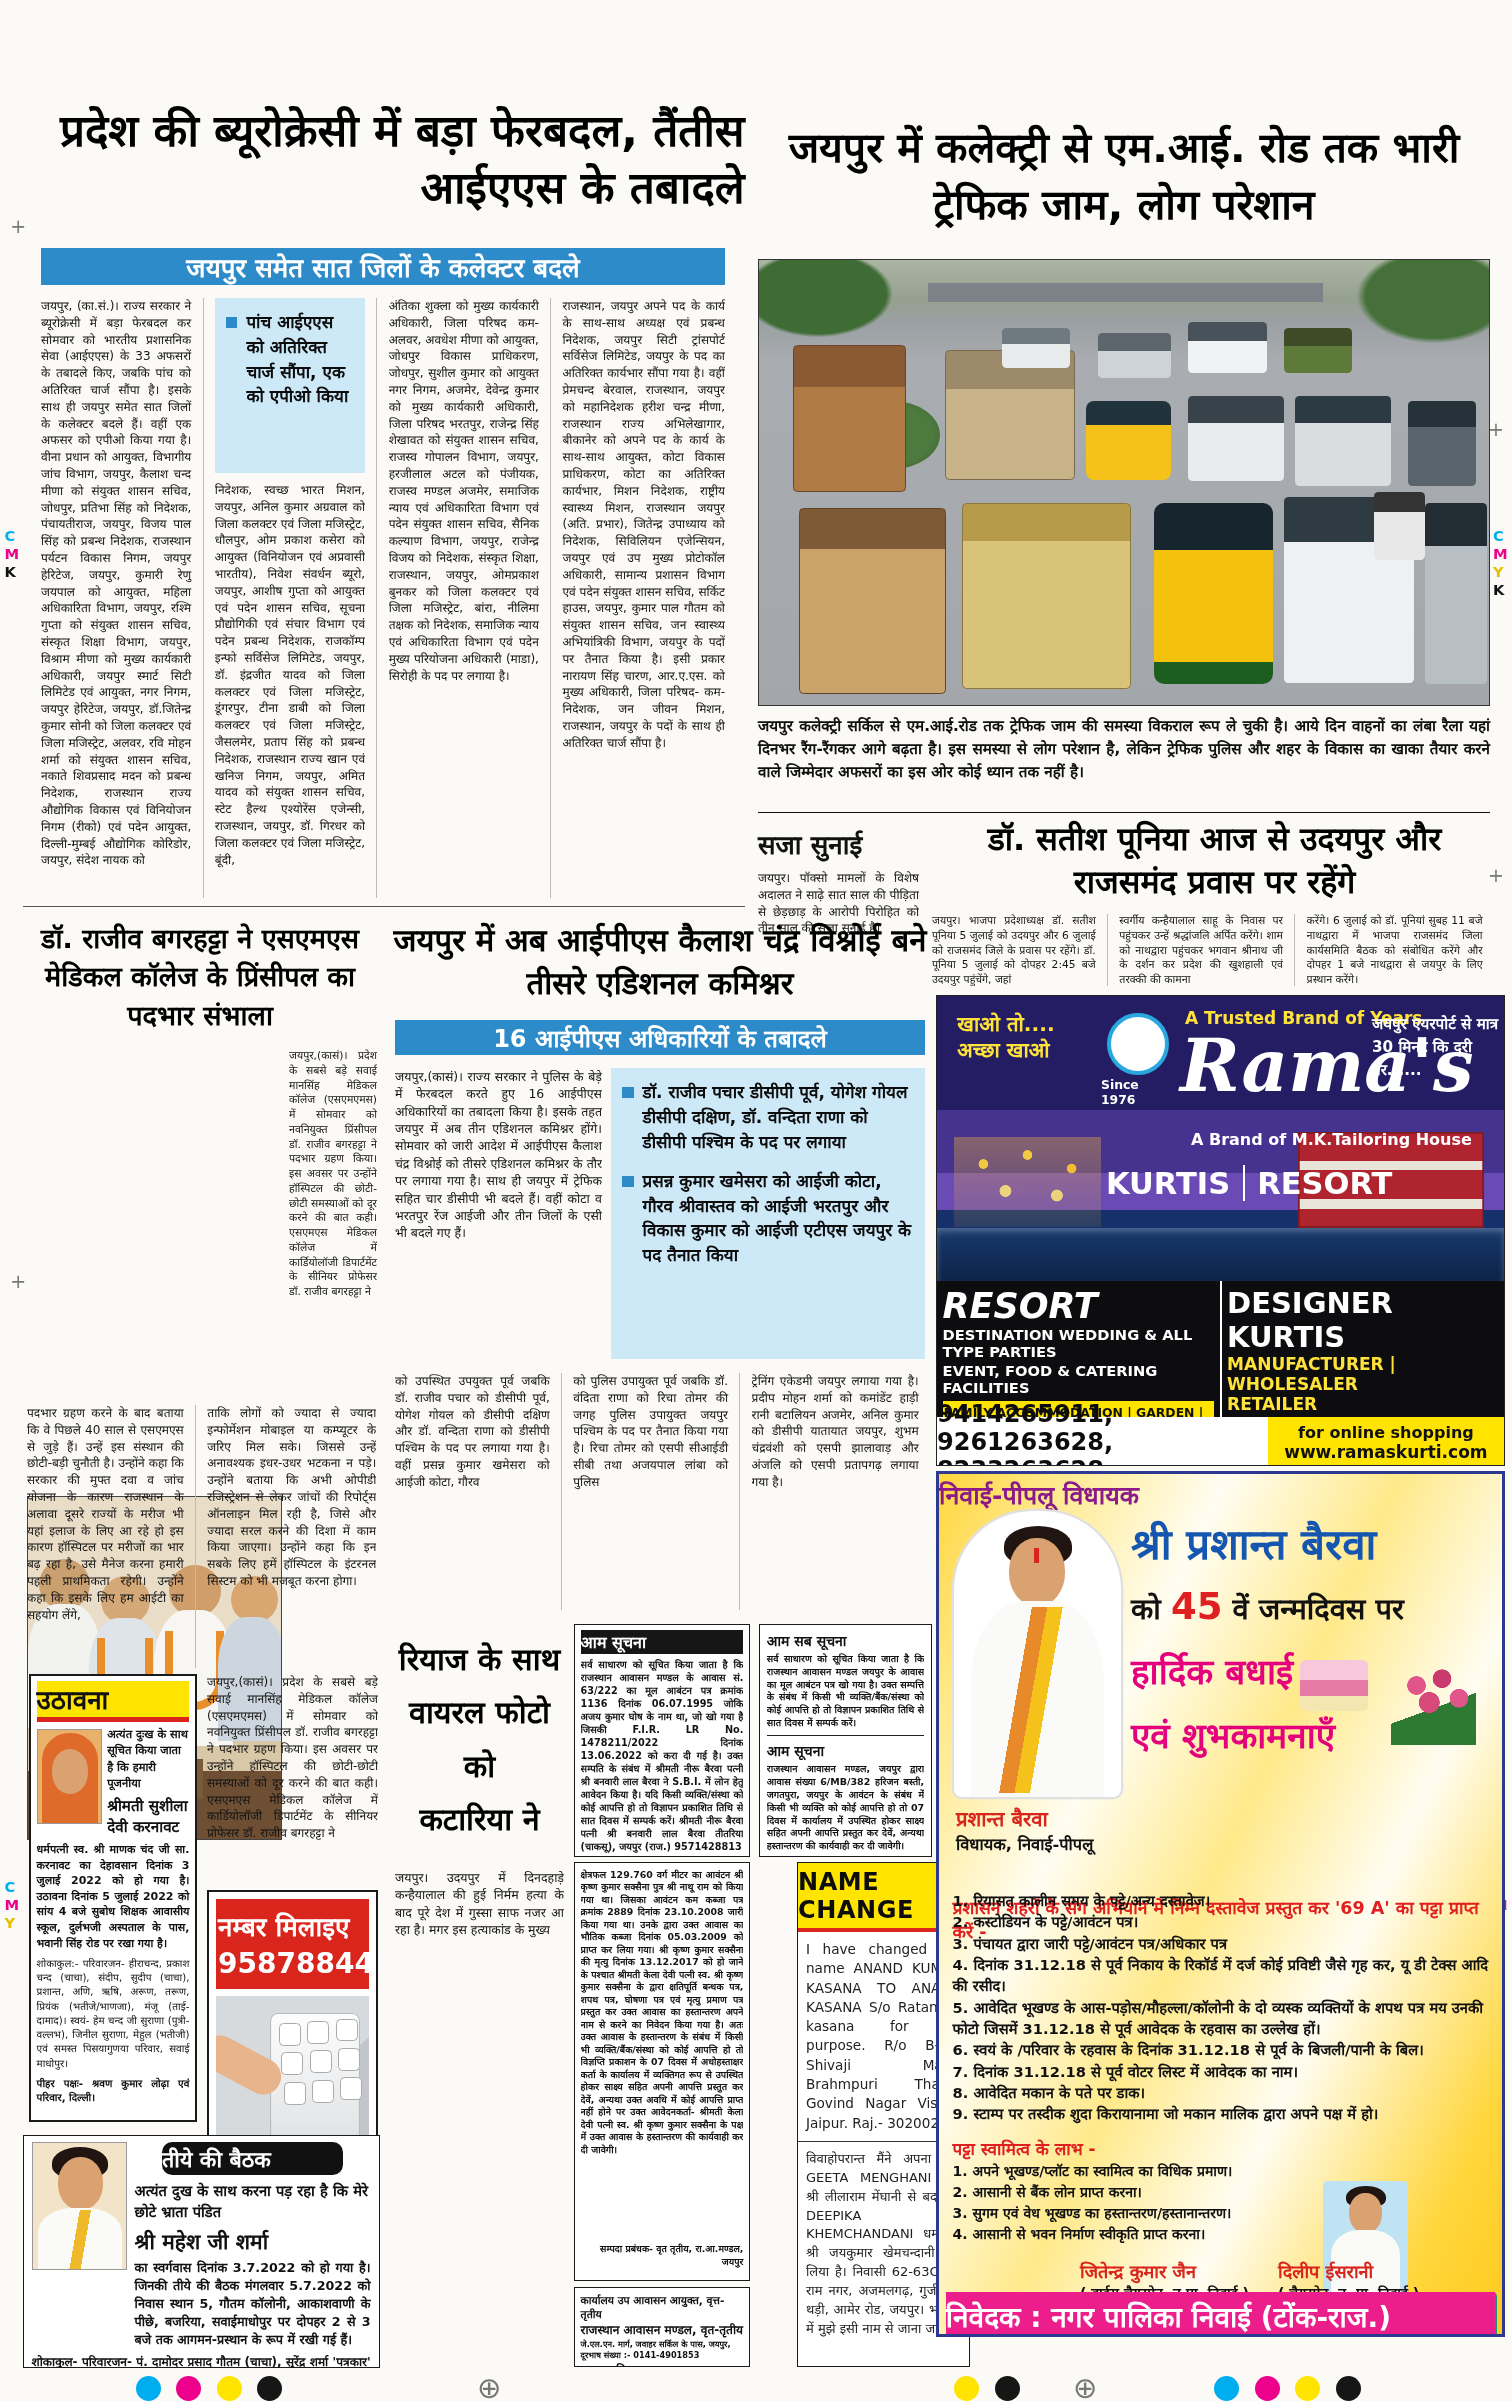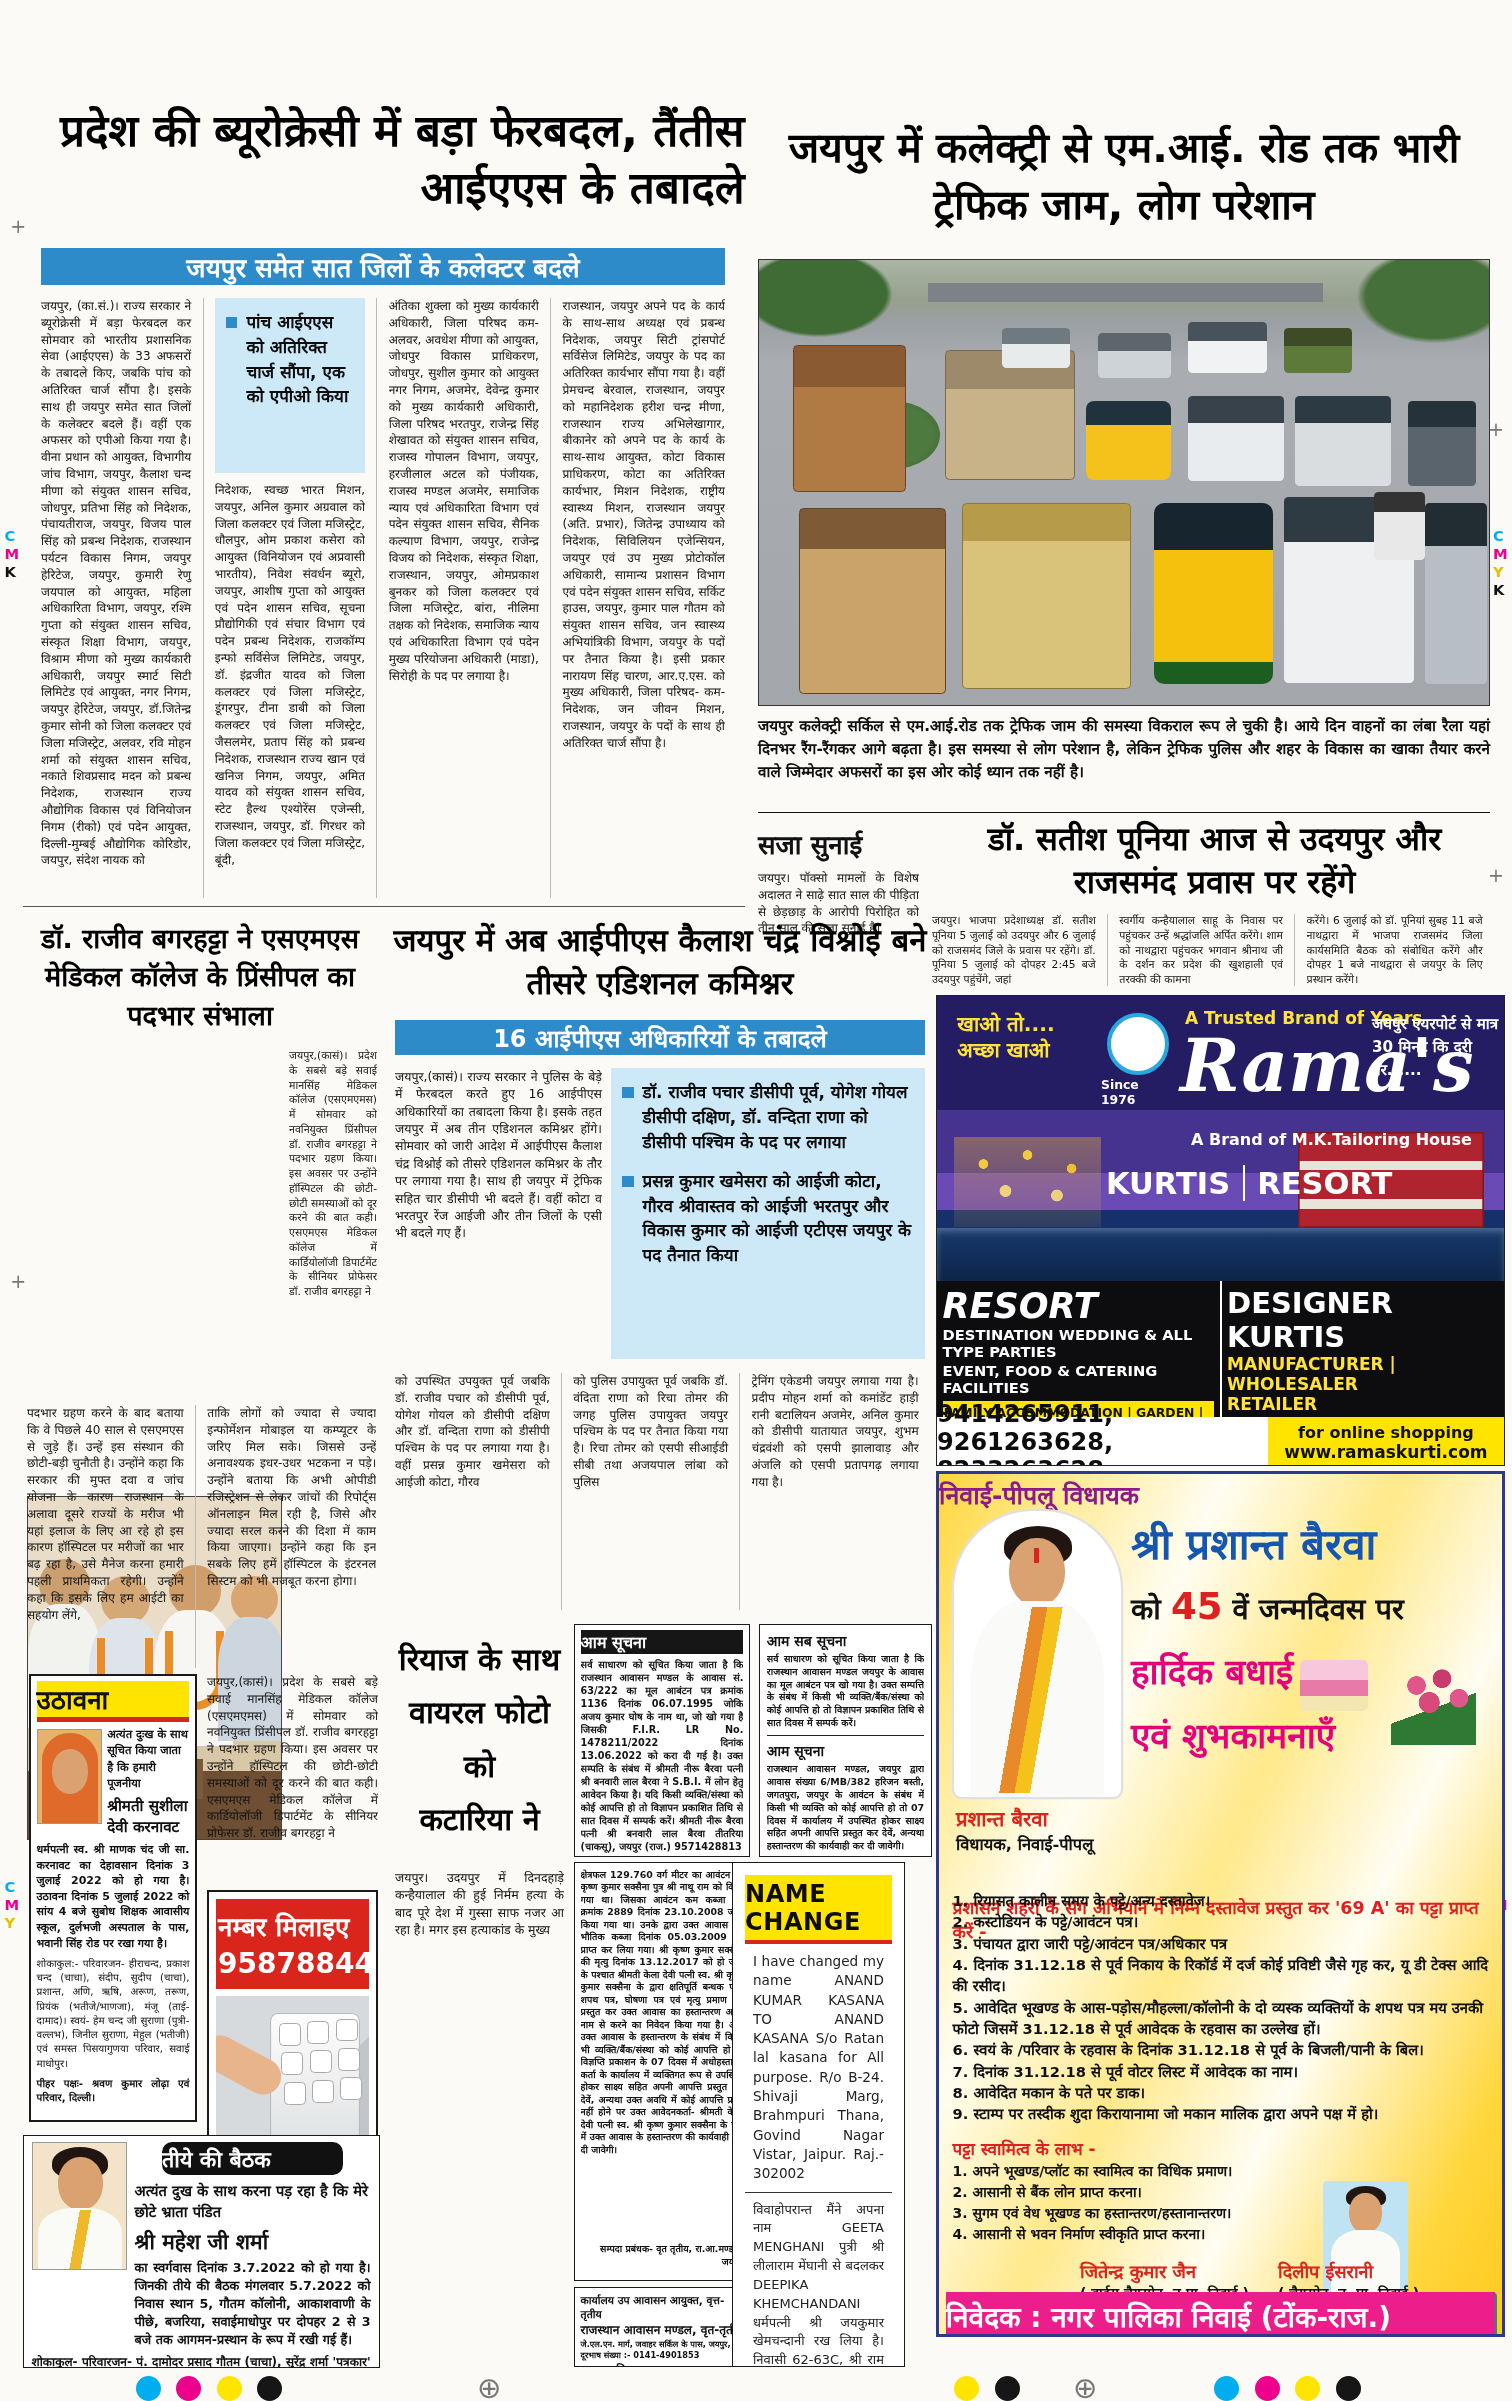--- a/index.html
+++ b/index.html
@@ -185,21 +185,21 @@
     <div class="ctr bold" style="font-size:12px; margin-top:1.1px;">आम जाहिर सूचना</div>
 
   </div>
 
   <div class="abs box" style="left:759px; top:1624px; width:173px; height:233px; padding:5.6px 6.8px; border-width:1.1px;">
     <div class="ctr bold" style="font-size:14px; margin-bottom:3.4px;">आम सब सूचना</div>
     <div class="news-sm bold" style="font-size:9.5px; line-height:1.35; margin-bottom:5.6px;">सर्व साधारण को सूचित किया जाता है कि राजस्थान आवासन मण्डल जयपुर के आवास का मूल आबंटन पत्र खो गया है। उक्त सम्पत्ति के संबंध में किसी भी व्यक्ति/बैंक/संस्था को कोई आपत्ति हो तो विज्ञापन प्रकाशित तिथि से सात दिवस में सम्पर्क करें।</div>
     <div class="ctr bold" style="font-size:14px; margin-bottom:3.4px; border-top:1.1px solid #222; padding-top:4.5px;">आम सूचना</div>
     <div class="news-sm bold" style="font-size:9.5px; line-height:1.35;">राजस्थान आवासन मण्डल, जयपुर द्वारा आवास संख्या 6/MB/382 हरिजन बस्ती, जगतपुरा, जयपुर के आवंटन के संबंध में किसी भी व्यक्ति को कोई आपत्ति हो तो 07 दिवस में कार्यालय में उपस्थित होकर साक्ष्य सहित अपनी आपत्ति प्रस्तुत कर देवें, अन्यथा हस्तान्तरण की कार्यवाही कर दी जावेगी।</div>
   </div>
-  <div class="abs box" style="left:732px; top:1862px; width:173px; height:505px; padding:12px;">
+  <div class="abs box" style="left:797px; top:1862px; width:173px; height:505px; padding:0;">
     <div class="ctr" style="background:#ffe400; color:#0d0d0d; font-size:24px; font-weight:bold; letter-spacing:0.6px; padding:4.5px 0; border-bottom:4.5px solid #d9251c;">NAME CHANGE</div>
     <div class="jst" style="padding:8px 8px; font-size:13.6px; line-height:1.42; color:#222; border-bottom:1.7px solid #333;">I have changed my name ANAND KUMAR KASANA TO ANAND KASANA S/o Ratan lal kasana for All purpose. R/o B-24. Shivaji Marg, Brahmpuri Thana, Govind Nagar Vistar, Jaipur. Raj.- 302002</div>
     <div class="jst" style="padding:8px 8px; font-size:13px; line-height:1.45; color:#222;">विवाहोपरान्त मैंने अपना नाम GEETA MENGHANI पुत्री श्री लीलाराम मेंघानी से बदलकर DEEPIKA KHEMCHANDANI धर्मपत्नी श्री जयकुमार खेमचन्दानी रख लिया है। निवासी 62-63C, श्री राम नगर, अजमलगढ़, गुर्जर की थड़ी, आमेर रोड, जयपुर। भविष्य में मुझे इसी नाम से जाना जावे।</div>
   </div>
 
   <div class="abs box" style="left:29px; top:1674px; width:168px; height:448px; padding:4.5px 5.6px; border-width:2.3px;">
     <div class="ctr" style="background:#ffe400; font-size:26px; font-weight:bold; border-bottom:5.6px solid #d9251c; margin-bottom:5.6px;">उठावना</div>
     <div style="overflow:hidden;">
       <div class="portrait" style="float:left; width:65px; height:95px; margin:2.3px 5.6px 3.4px 0; background:#e8b26a; border:1.1px solid #999;">
         <div class="abs" style="left:4.5px; top:2.3px; width:56px; height:90px; background:#e06a2a; border-radius:27px 27px 0 0;"></div>

